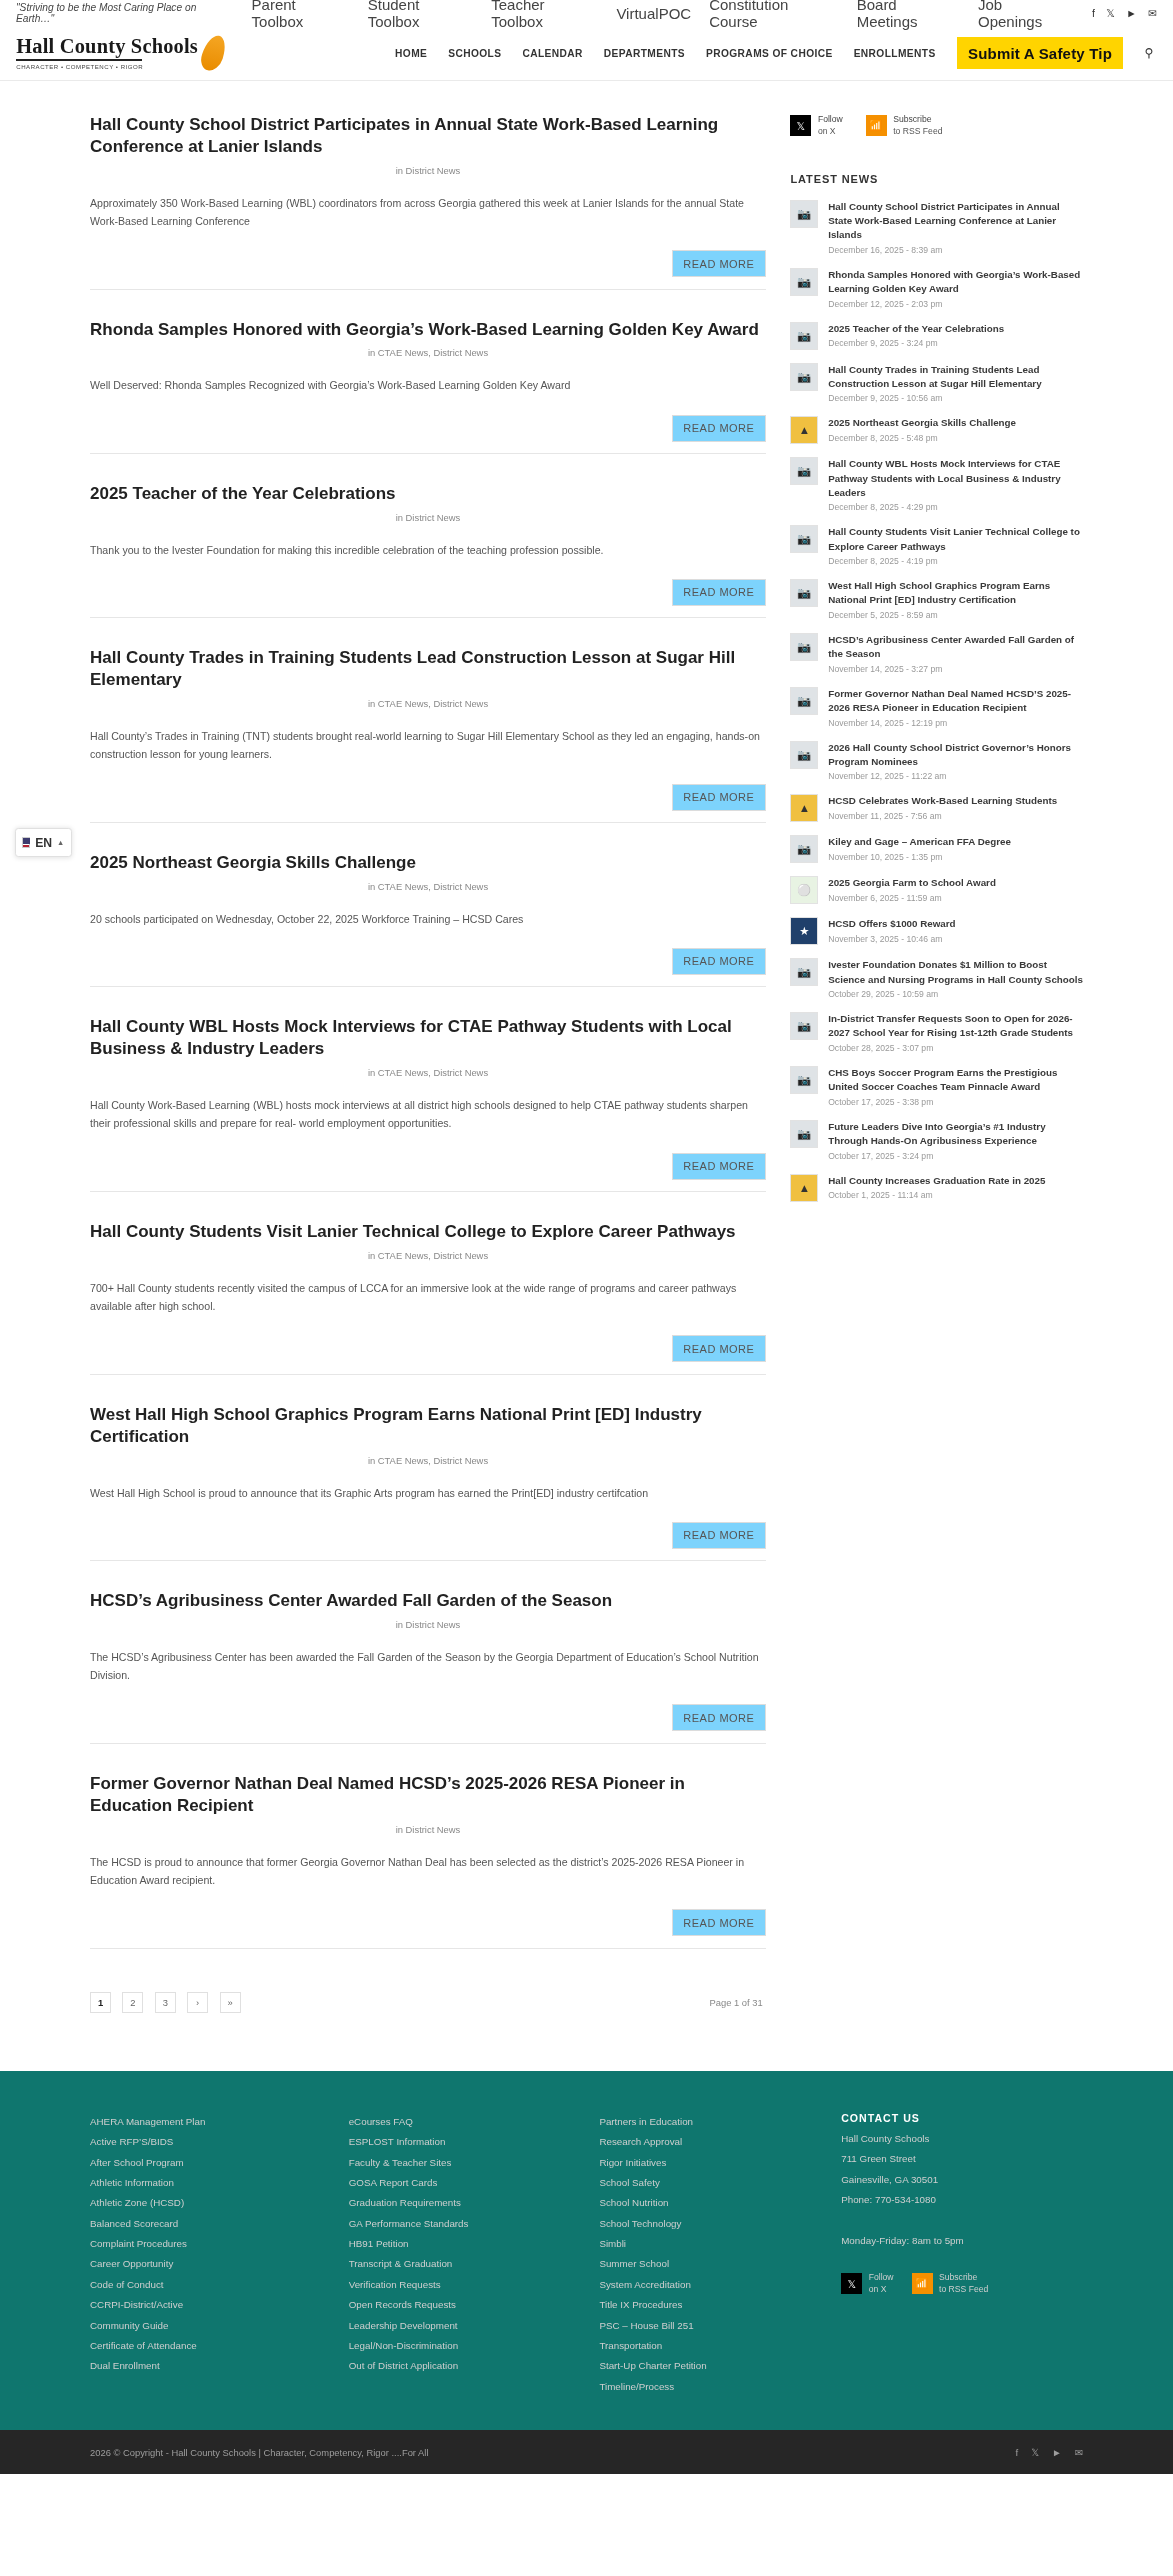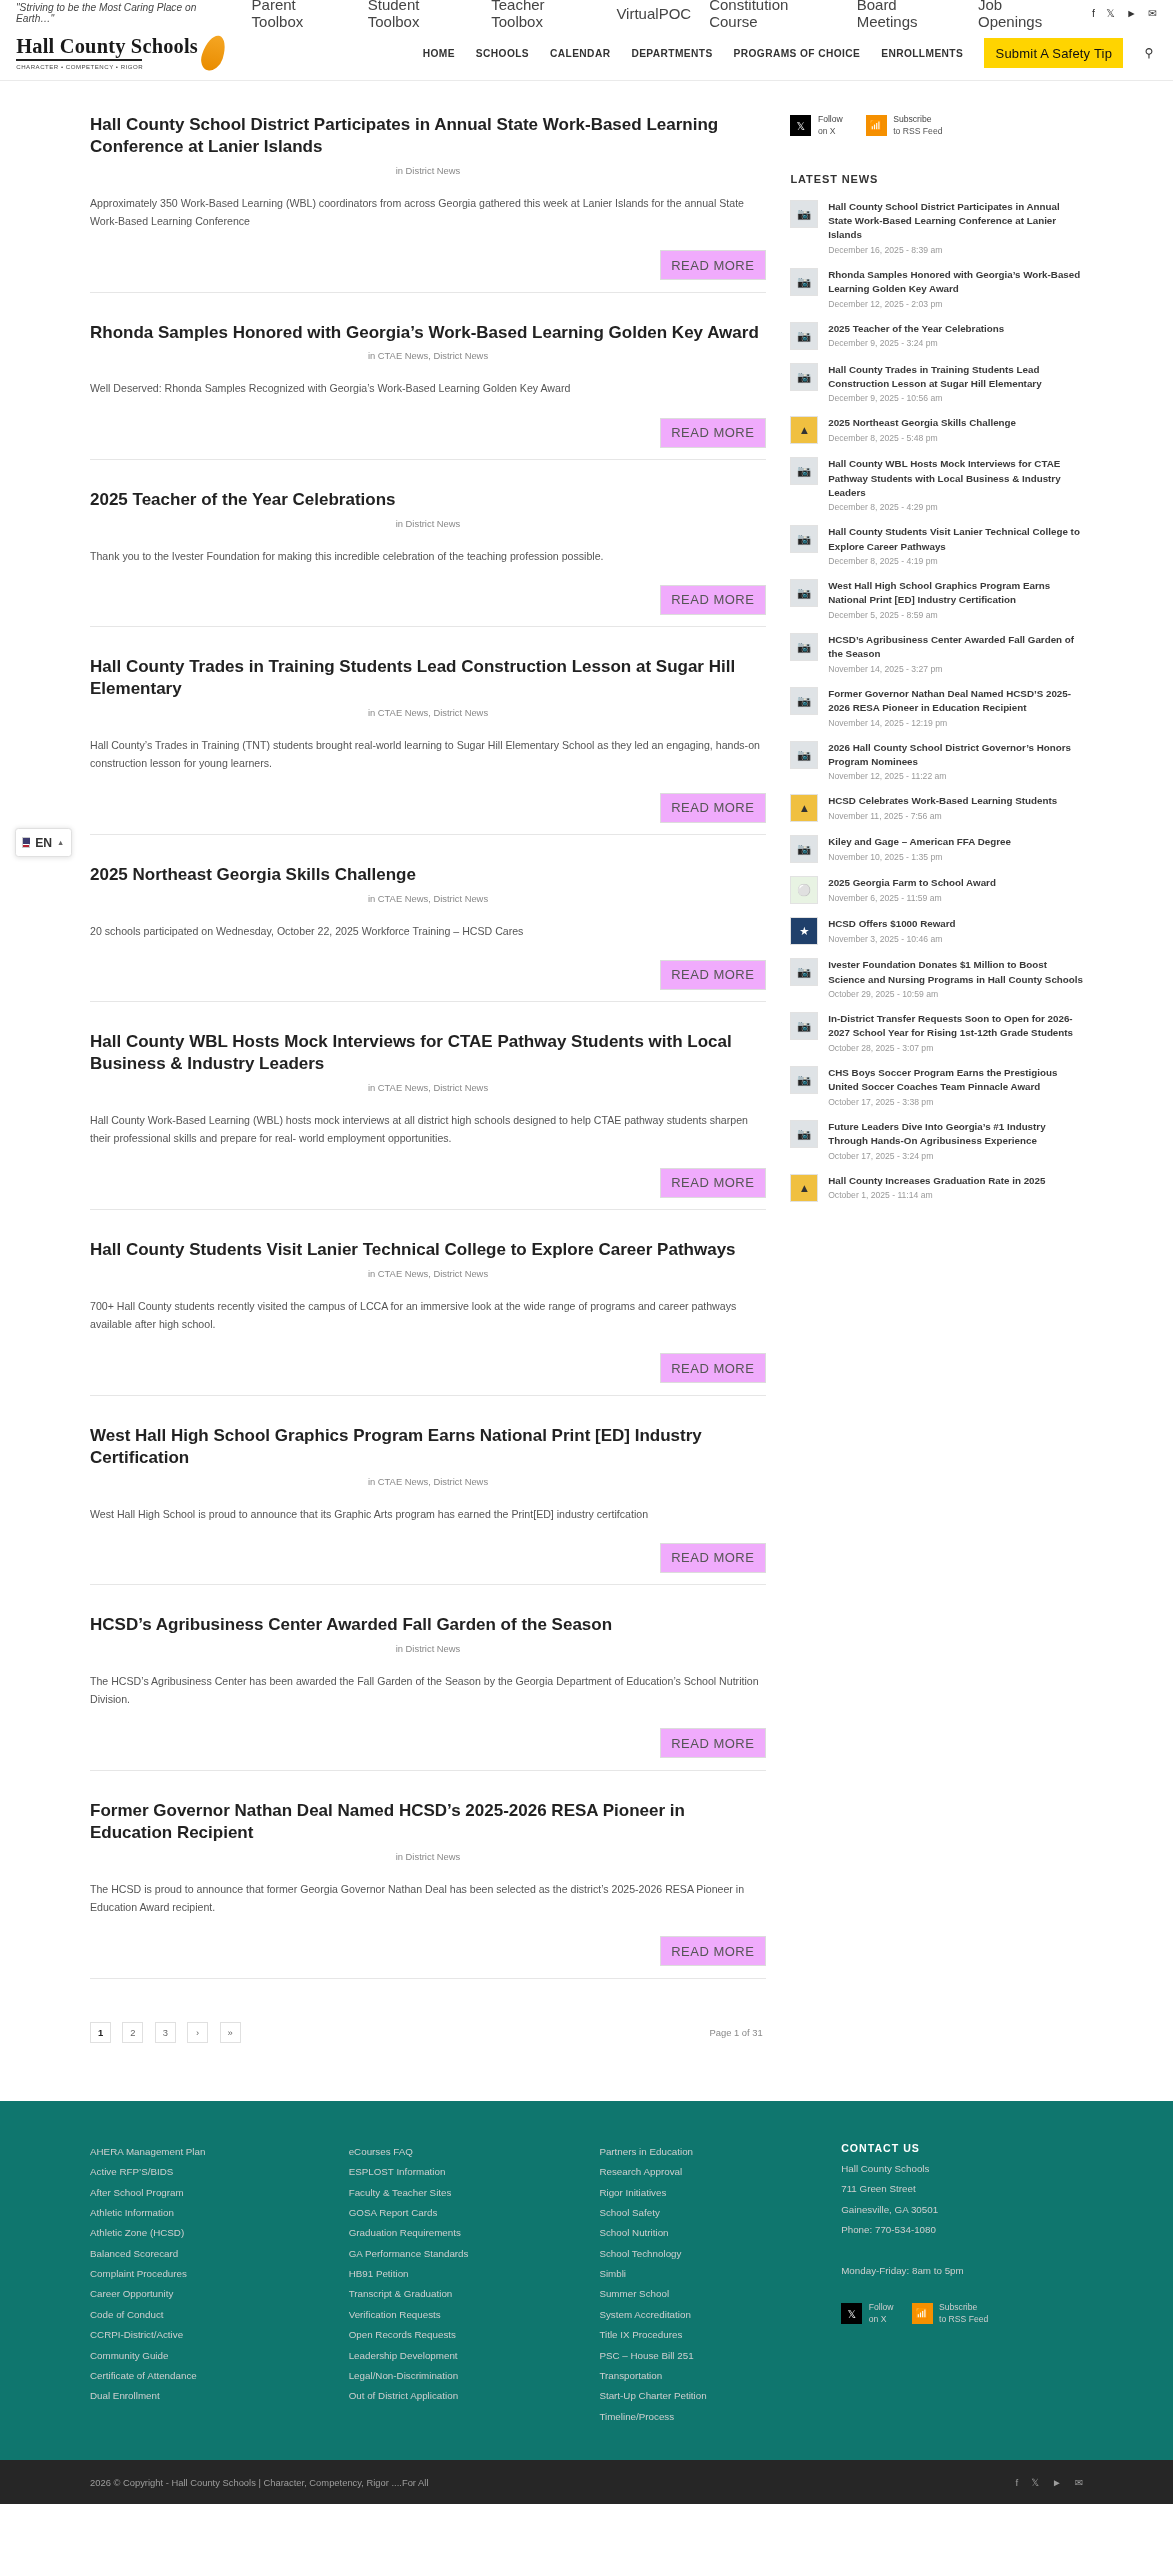--- a/index.html
+++ b/index.html
@@ -82,22 +82,22 @@
   .nav a {
     color: #333;
     text-decoration: none;
     font-size: 10.2px;
     letter-spacing: 0.4px;
     font-weight: bold;
   }
   .safety-btn {
     background: #ffd400;
     color: #111;
-    font-size: 13px;
-    font-weight: normal;
+    font-size: 15px;
+    font-weight: bold;
     padding: 7.3px 11.4px;
     border: 0;
     cursor: pointer;
     letter-spacing: 0.2px;
   }
   .search-icon-btn {
     background: none; border: 0; cursor: pointer; font-size: 12.2px; color: #333;
   }
 
   
@@ -141,23 +141,23 @@
     margin-bottom: 19.6px;
   }
   .readmore-row {
     display: flex; justify-content: flex-end;
     border-bottom: 0.8px solid #e6e6e6;
     padding-bottom: 11.4px;
     margin-bottom: 21px;
   }
   .readmore {
     border: 0.8px solid #dcdcdc;
-    background: #f0abfc;
+    background: #7dd3fc;
     color: #555;
-    font-size: 13px;
+    font-size: 11px;
     letter-spacing: 0.5px;
     padding: 6.5px 10.6px;
     cursor: pointer;
   }
 
   
   .pagination {
     display: flex; align-items: center;
     margin-top: 14.7px; margin-bottom: 33px;
   }

